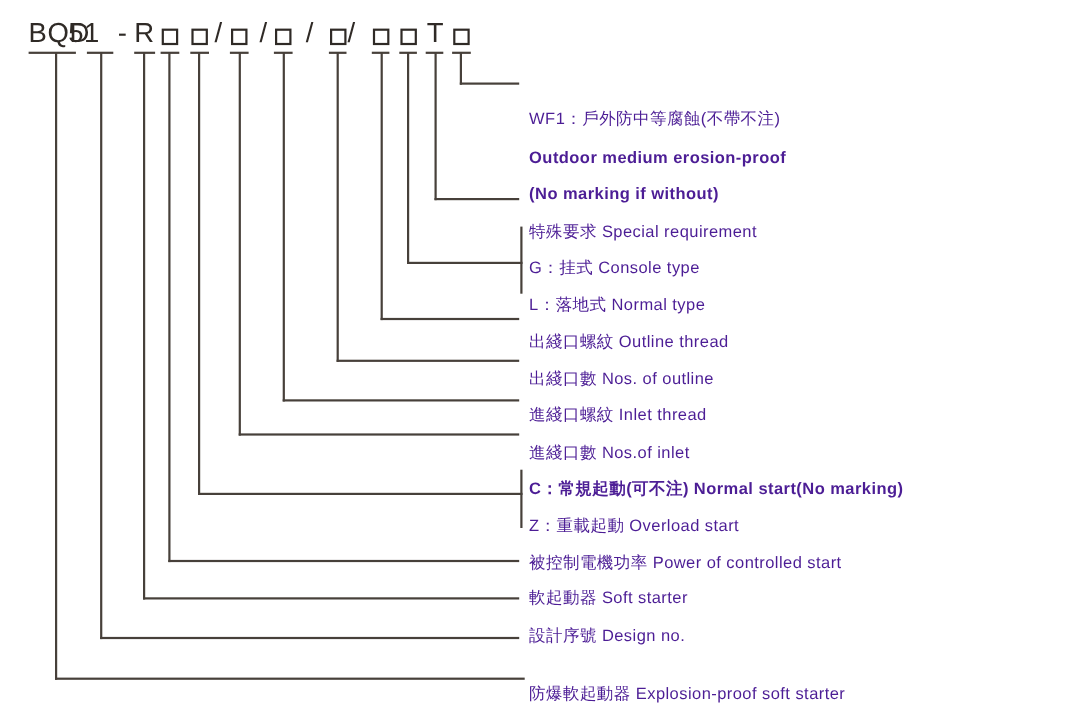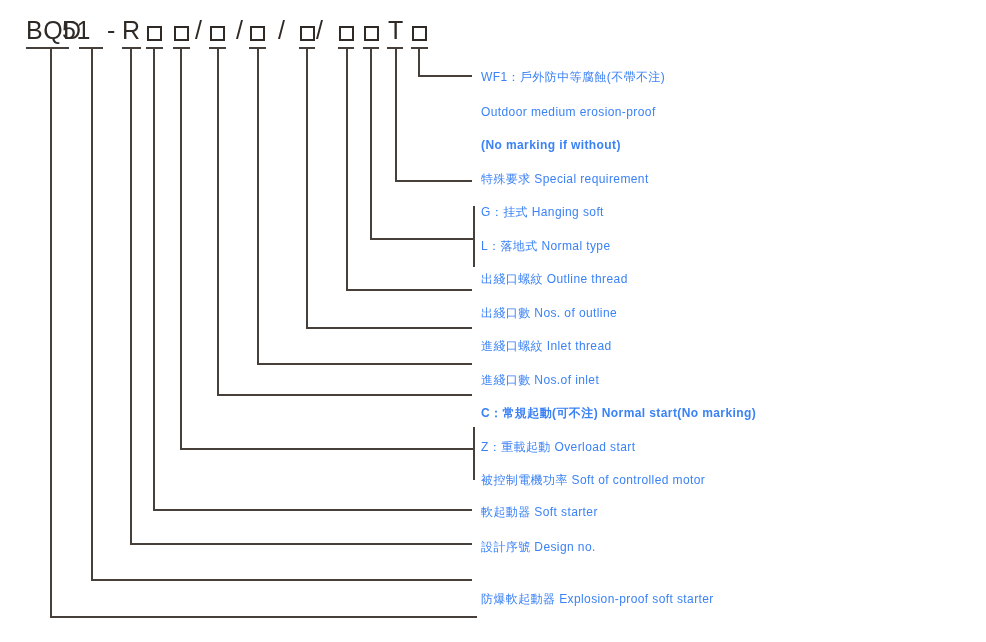--- a/index.html
+++ b/index.html
@@ -17,21 +17,21 @@
   }
   
   .useg{position:absolute;height:2px;background:#47403a;}
   
   .vline{position:absolute;width:2px;background:#47403a;}
   .hline{position:absolute;height:2px;background:#47403a;}
   .bracket{position:absolute;width:2px;background:#47403a;}
   
   .row{
     position:absolute;left:481px;transform:translateY(-50%);
-    font-size:12px;line-height:22px;letter-spacing:0.4px;white-space:pre;color:#3b82f6;
+    font-size:15px;line-height:22px;letter-spacing:0.4px;white-space:pre;color:#4c1d95;margin-top:32px;
   }
 </style>
 </head>
 <body>
 
 <div id="canvas">
 
   <span class="mtok" style="left:26px;top:18px;">BQD</span>
   <span class="mtok" style="left:62px;top:18px;">51</span>
   <span class="mtok" style="left:107px;top:18px;">-</span>
@@ -86,29 +86,29 @@
   <div class="hline" style="left:180px;top:448px;width:295px;"></div>
   <div class="hline" style="left:153px;top:509px;width:319px;"></div>
   <div class="hline" style="left:130px;top:543px;width:342px;"></div>
   <div class="hline" style="left:91px;top:579px;width:381px;"></div>
   <div class="hline" style="left:50px;top:616px;width:427px;"></div>
 
   <div class="bracket" style="left:473px;top:206px;height:61px;"></div>
   <div class="bracket" style="left:473px;top:427px;height:53px;"></div>
 
   <div class="row" style="top:77px;">WF1：戶外防中等腐蝕(不帶不注)</div>
-  <div class="row" style="top:112px;">Outdoor medium erosion-proof</div>
+  <div class="row" style="top:112px;font-weight:bold;">Outdoor medium erosion-proof</div>
   <div class="row" style="top:145px;font-weight:bold;">(No marking if without)</div>
   <div class="row" style="top:179px;">特殊要求 Special requirement</div>
-  <div class="row" style="top:212px;">G：挂式 Hanging soft</div>
+  <div class="row" style="top:212px;">G：挂式 Console type</div>
   <div class="row" style="top:246px;">L：落地式 Normal type</div>
   <div class="row" style="top:279px;text-align:right;">出綫口螺紋 Outline thread</div>
   <div class="row" style="top:313px;">出綫口數 Nos. of outline</div>
   <div class="row" style="top:346px;">進綫口螺紋 Inlet thread</div>
   <div class="row" style="top:380px;">進綫口數 Nos.of inlet</div>
   <div class="row" style="top:413px;font-weight:bold;">C：常規起動(可不注) Normal start(No marking)</div>
   <div class="row" style="top:447px;">Z：重載起動 Overload start</div>
-  <div class="row" style="top:480px;">被控制電機功率 Soft of controlled motor</div>
+  <div class="row" style="top:480px;">被控制電機功率 Power of controlled start</div>
   <div class="row" style="top:512px;">軟起動器 Soft starter</div>
   <div class="row" style="top:547px;">設計序號 Design no.</div>
   <div class="row" style="top:599px;">防爆軟起動器 Explosion-proof soft starter</div>
 
 </div>
 
 </body></html>

